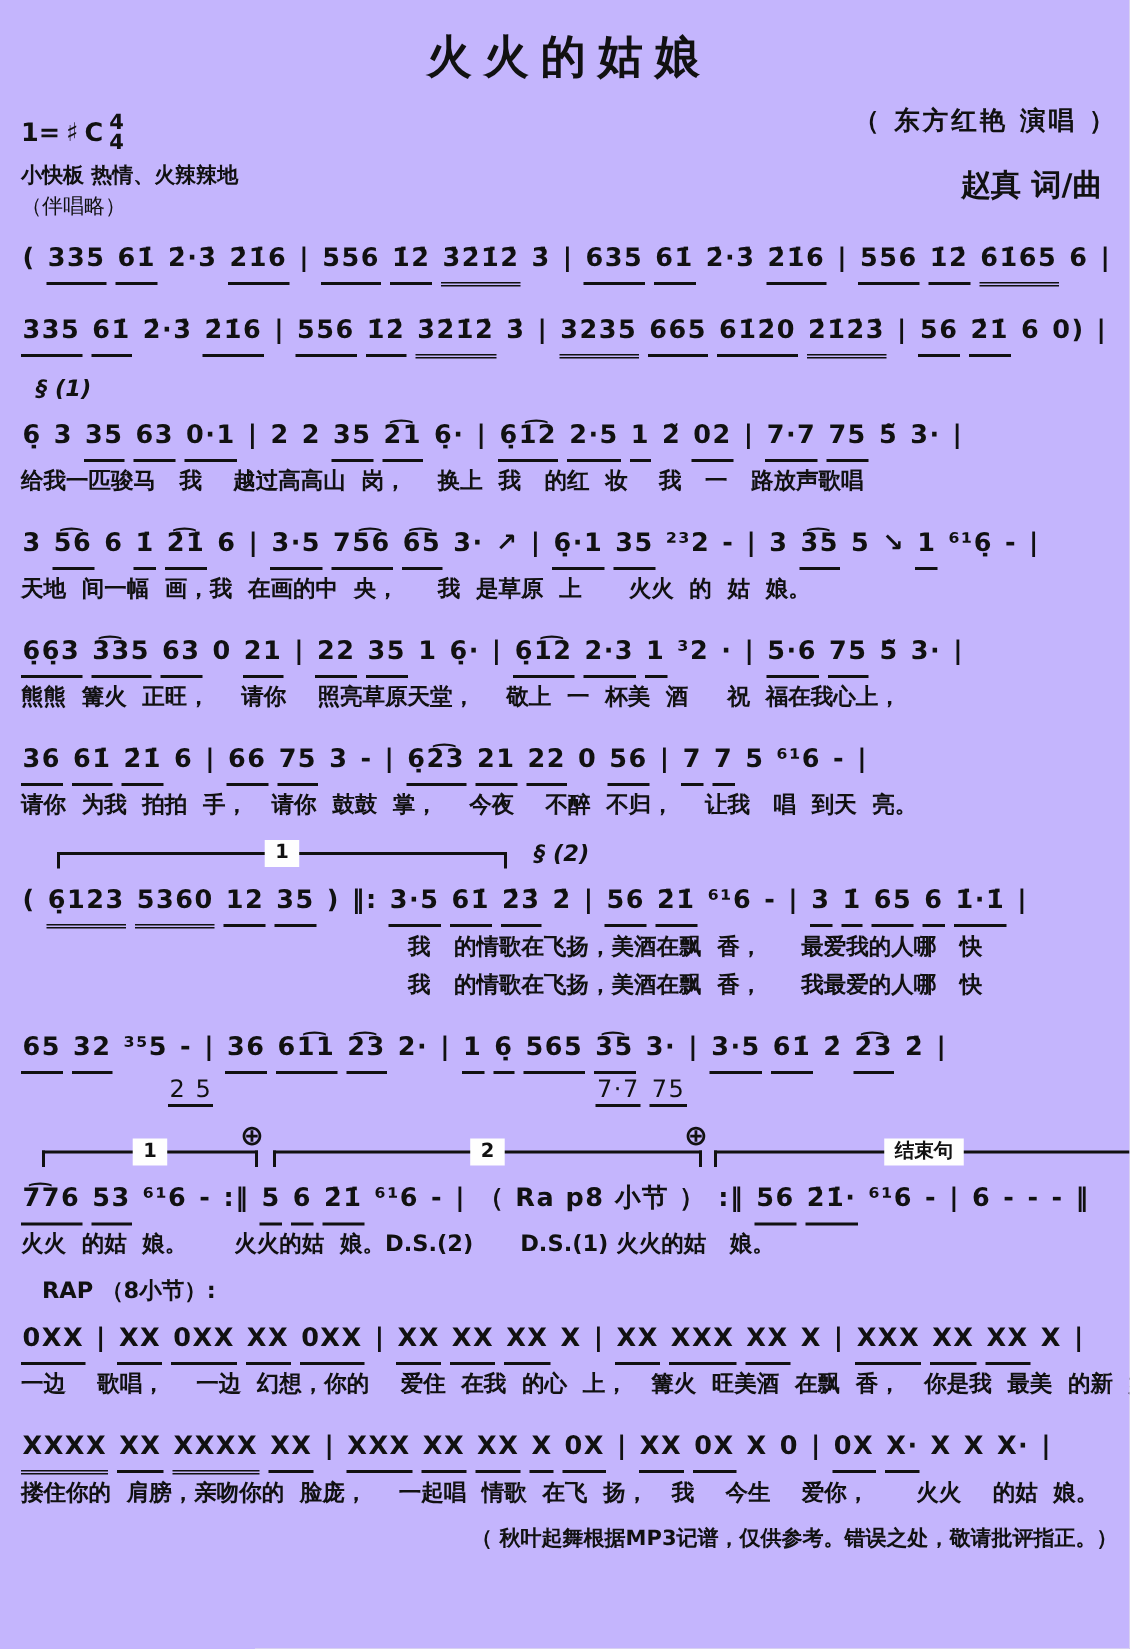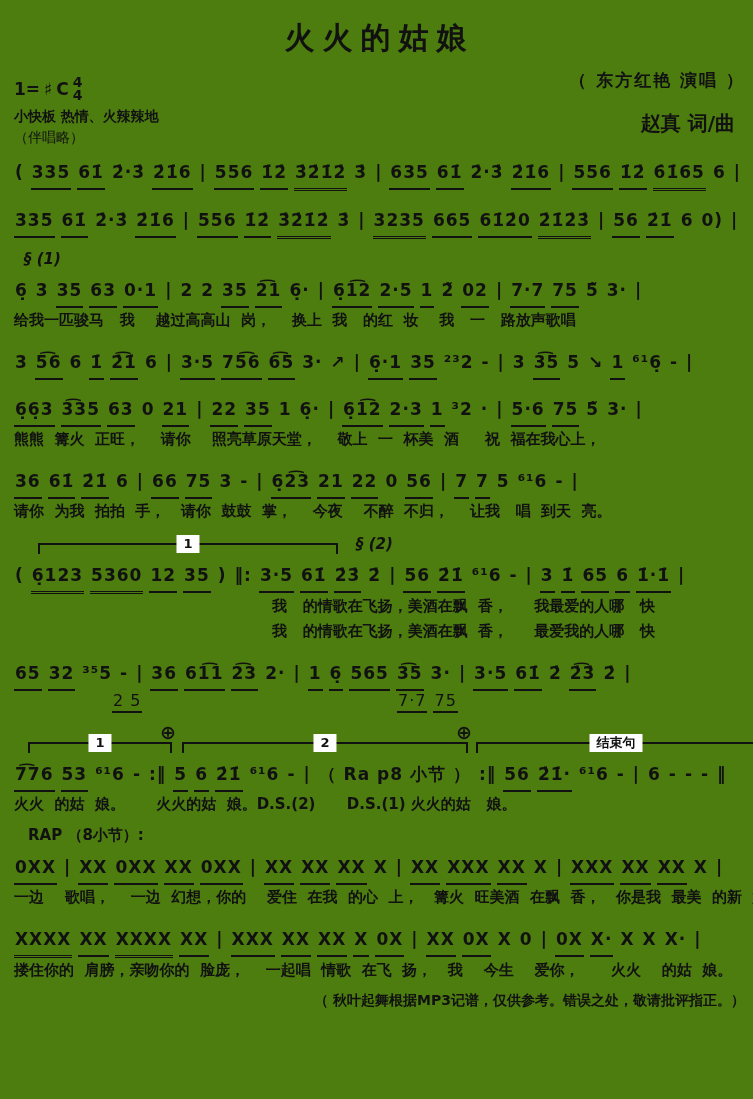--- a/index.html
+++ b/index.html
@@ -1,17 +1,17 @@
 <!DOCTYPE html>
 <html><head>
 <meta charset="utf-8">
 <style>
   html,body{margin:0;padding:0;background:#e8e8e8;}
   .page{
-    width:753px;height:1099px;margin:0 auto;background:#4d7c0f;color:#111;
+    width:753px;height:1099px;margin:0 auto;background:#c4b5fd;color:#111;
     font-family:"DejaVu Sans","Liberation Sans",sans-serif;
     position:relative;overflow:hidden;box-sizing:border-box;
     padding:10px 8px 0 14px;
   }
   
   .header{position:relative;height:142px;}
   .title{text-align:center;font-size:30px;font-weight:bold;letter-spacing:8px;padding-top:8px;}
   .subtitle{text-align:right;font-size:17px;font-weight:bold;margin-top:10px;letter-spacing:2px;}
   .keyline{position:absolute;left:0;top:66px;font-size:17px;font-weight:bold;display:flex;align-items:center;gap:4px;}
   .frac{display:inline-block;text-align:center;font-size:14px;line-height:13px;font-weight:bold;vertical-align:middle;}
@@ -72,42 +72,43 @@
   <div class="system">
     <div class="marksrow">
       <span class="segno" style="left:10px;top:2px;">§ (1)</span>
     </div>
     <div class="notes"><span class="tok">6̣</span><span class="tok">3</span><span class="tok u1">35</span><span class="tok u1">63</span><span class="tok u1">0·1</span><span class="tok">|</span><span class="tok">2</span><span class="tok">2</span><span class="tok u1">35</span><span class="tok u1">2͡1</span><span class="tok">6̣·</span><span class="tok">|</span><span class="tok u1">6̣1͡2</span><span class="tok u1">2·5</span><span class="tok u1">1</span><span class="tok">2̃</span><span class="tok u1">02</span><span class="tok">|</span><span class="tok u1">7·7</span><span class="tok u1">75</span><span class="tok">5̃</span><span class="tok">3·</span><span class="tok">|</span></div>
     <div class="lyric">给我一匹骏马   我    越过高高山  岗，    换上  我   的红  妆    我   一   路放声歌唱</div>
   </div>
 
   <div class="system">
     <div class="notes"><span class="tok">3</span><span class="tok u1">5͡6</span><span class="tok">6</span><span class="tok u1">1̇</span><span class="tok u1">2̇͡1̇</span><span class="tok">6</span><span class="tok">|</span><span class="tok u1">3·5</span><span class="tok u1">75͡6</span><span class="tok u1">6͡5</span><span class="tok">3·</span><span class="tok">↗</span><span class="tok">|</span><span class="tok u1">6̣·1</span><span class="tok u1">35</span><span class="tok">²³2</span><span class="tok">-</span><span class="tok">|</span><span class="tok">3</span><span class="tok u1">3͡5</span><span class="tok">5</span><span class="tok">↘</span><span class="tok u1">1</span><span class="tok">⁶¹6̣</span><span class="tok">-</span><span class="tok">|</span></div>
+    <div class="lyric">天地  间一幅  画，我  在画的中  央，     我  是草原  上      火火  的  姑  娘。</div>
   </div>
 
   <div class="system">
     <div class="notes"><span class="tok u1">6̣6̣3</span><span class="tok u1">3͡35</span><span class="tok u1">63</span><span class="tok">0</span><span class="tok u1">21</span><span class="tok">|</span><span class="tok u1">22</span><span class="tok u1">35</span><span class="tok">1</span><span class="tok">6̣·</span><span class="tok">|</span><span class="tok u1">6̣1͡2</span><span class="tok u1">2·3</span><span class="tok u1">1</span><span class="tok">³2</span><span class="tok">·</span><span class="tok">|</span><span class="tok u1">5·6</span><span class="tok u1">75</span><span class="tok">5̃</span><span class="tok">3·</span><span class="tok">|</span></div>
     <div class="lyric">熊熊  篝火  正旺，    请你    照亮草原天堂，    敬上  一  杯美  酒     祝  福在我心上，</div>
   </div>
 
   <div class="system">
     <div class="notes"><span class="tok u1">36</span><span class="tok u1">61̇</span><span class="tok u1">2̇1̇</span><span class="tok">6</span><span class="tok">|</span><span class="tok u1">66</span><span class="tok u1">75</span><span class="tok">3</span><span class="tok">-</span><span class="tok">|</span><span class="tok u1">6̣2͡3</span><span class="tok u1">21</span><span class="tok u1">22</span><span class="tok">0</span><span class="tok u1">56</span><span class="tok">|</span><span class="tok u1">7</span><span class="tok u1">7</span><span class="tok">5</span><span class="tok">⁶¹6</span><span class="tok">-</span><span class="tok">|</span></div>
     <div class="lyric">请你  为我  拍拍  手，   请你  鼓鼓  掌，    今夜    不醉  不归，    让我   唱  到天  亮。</div>
   </div>
 
   <div class="system">
     <div class="marksrow">
       <span class="volta" style="left:24px;width:296px;">
           <span class="vlabel">1</span>
         </span>
       <span class="segno" style="left:342px;top:2px;">§ (2)</span>
     </div>
     <div class="notes"><span class="tok">(</span><span class="tok u2">6̣123</span><span class="tok u2">5360</span><span class="tok u1">12</span><span class="tok u1">35</span><span class="tok">)</span><span class="tok">‖:</span><span class="tok u1">3·5</span><span class="tok u1">61̇</span><span class="tok u1">2̇3̇</span><span class="tok">2̇</span><span class="tok">|</span><span class="tok u1">56</span><span class="tok u1">2̇1̇</span><span class="tok">⁶¹6</span><span class="tok">-</span><span class="tok">|</span><span class="tok u1">3</span><span class="tok u1">1̇</span><span class="tok u1">65</span><span class="tok u1">6</span><span class="tok u1">1̇·1̇</span><span class="tok">|</span></div>
+    <div class="lyric ind7">我   的情歌在飞扬，美酒在飘  香，     最爱我的人哪   快</div>
     <div class="lyric ind7">我   的情歌在飞扬，美酒在飘  香，     我最爱的人哪   快</div>
-    <div class="lyric ind7">我   的情歌在飞扬，美酒在飘  香，     最爱我的人哪   快</div>
   </div>
 
   <div class="system">
     <div class="notes"><span class="tok u1">65</span><span class="tok u1">32</span><span class="tok">³⁵5</span><span class="tok">-</span><span class="tok">|</span><span class="tok u1">36</span><span class="tok u1">61͡1</span><span class="tok u1">2͡3</span><span class="tok">2·</span><span class="tok">|</span><span class="tok u1">1</span><span class="tok u1">6̣</span><span class="tok u1">565</span><span class="tok u1">3͡5</span><span class="tok">3·</span><span class="tok">|</span><span class="tok u1">3·5</span><span class="tok u1">61̇</span><span class="tok">2̇</span><span class="tok u1">2̇͡3̇</span><span class="tok">2̇</span><span class="tok">|</span></div>
     <div class="altrow">
       <span class="alt" style="left:98px;"><span class="tok u1">2 5</span></span>
       <span class="alt" style="left:383px;"><span class="tok u1">7·7</span><span class="tok u1">75</span></span>
     </div>
   </div>
 

